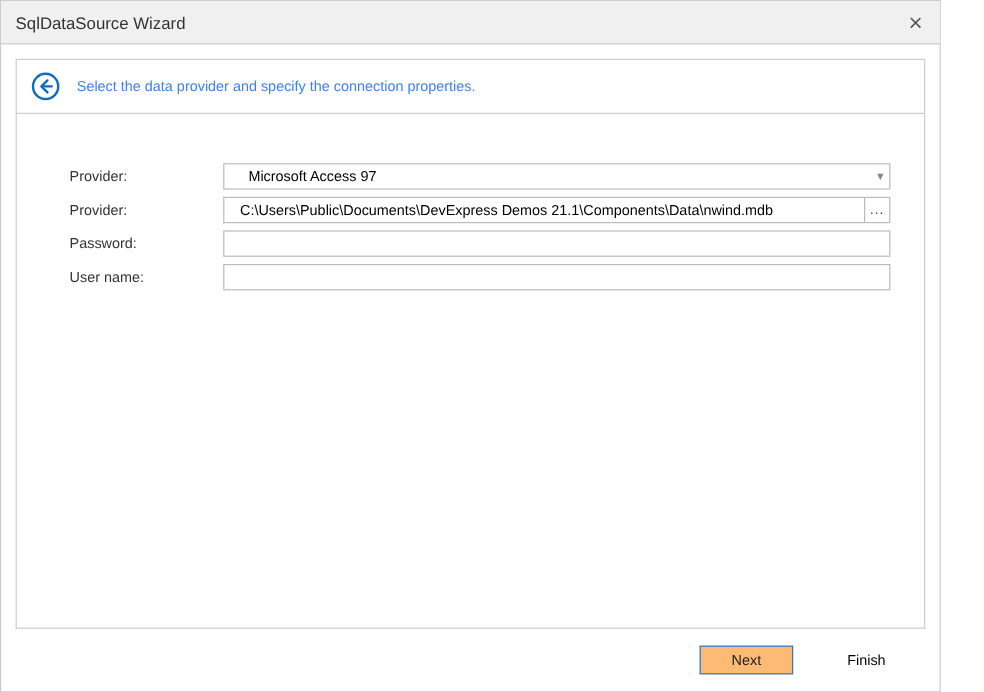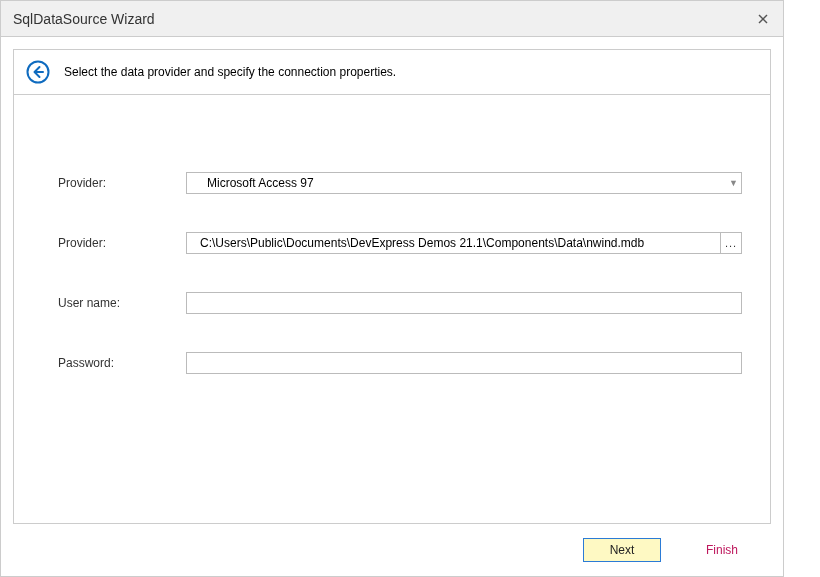--- a/index.html
+++ b/index.html
@@ -58,35 +58,34 @@
     height: 24px;
     display: flex;
     align-items: center;
     justify-content: center;
     cursor: pointer;
     flex-shrink: 0;
   }
   .back-icon svg { display: block; }
   .instruction-text {
     font-size: 12px;
-    color: #000000;
+    color: #3b82f6;
   }
   .content-area {
     flex: 1;
     margin: 0 12px;
     border: 1px solid #ccc;
     border-top: none;
     padding: 40px 28px 10px 44px;
   }
   .form-row {
     display: flex;
     align-items: center;
     margin-bottom: 4px;
     height: 24px;
-    margin-top: 36px;
   }
   .form-label {
     width: 128px;
     font-size: 12px;
     color: #333;
     flex-shrink: 0;
   }
   .form-field {
     flex: 1;
     display: flex;
@@ -146,34 +145,34 @@
     padding: 0 22px;
     display: flex;
     align-items: center;
     justify-content: flex-end;
     gap: 22px;
   }
   .btn {
     min-width: 78px;
     height: 24px;
     border: 1px solid #bbb;
-    background: #fef9c3;
+    background: #fdba74;
     font-size: 12px;
     font-family: inherit;
     display: flex;
     align-items: center;
     justify-content: center;
     cursor: pointer;
   }
   .btn.primary {
     border: 1px solid #2b7bd6;
     color: #222;
   }
   .btn.disabled {
-    color: #be185d;
+    color: #000000;
     border: none;
     background: transparent;
     cursor: default;
   }
 </style>
 </head>
 <body>
 
 <div class="window">
 
@@ -214,30 +213,30 @@
       <div class="form-label">Provider:</div>
       <div class="form-field">
         <div class="browse-wrap">
           <input type="text" class="browse-input" value="C:\Users\Public\Documents\DevExpress Demos 21.1\Components\Data\nwind.mdb" style="">
           <div class="browse-btn">...</div>
         </div>
       </div>
     </div>
 
     <div class="form-row">
+      <div class="form-label">Password:</div>
+      <div class="form-field">
+        <input type="password" class="textinput" value="" style="">
+      </div>
+    </div>
+
+    <div class="form-row">
       <div class="form-label">User name:</div>
       <div class="form-field">
         <input type="text" class="textinput" autofocus="" value="" style="">
-      </div>
-    </div>
-
-    <div class="form-row">
-      <div class="form-label">Password:</div>
-      <div class="form-field">
-        <input type="password" class="textinput" value="" style="">
       </div>
     </div>
 
   </div>
 
   <div class="button-bar">
     <div class="btn primary">Next</div>
     <div class="btn disabled">Finish</div>
   </div>
 

